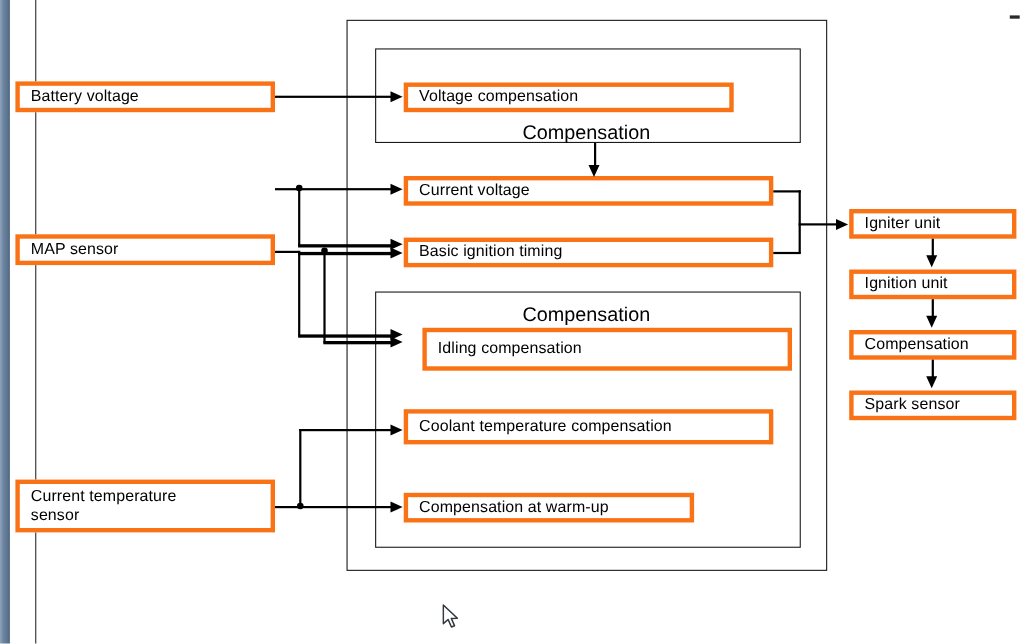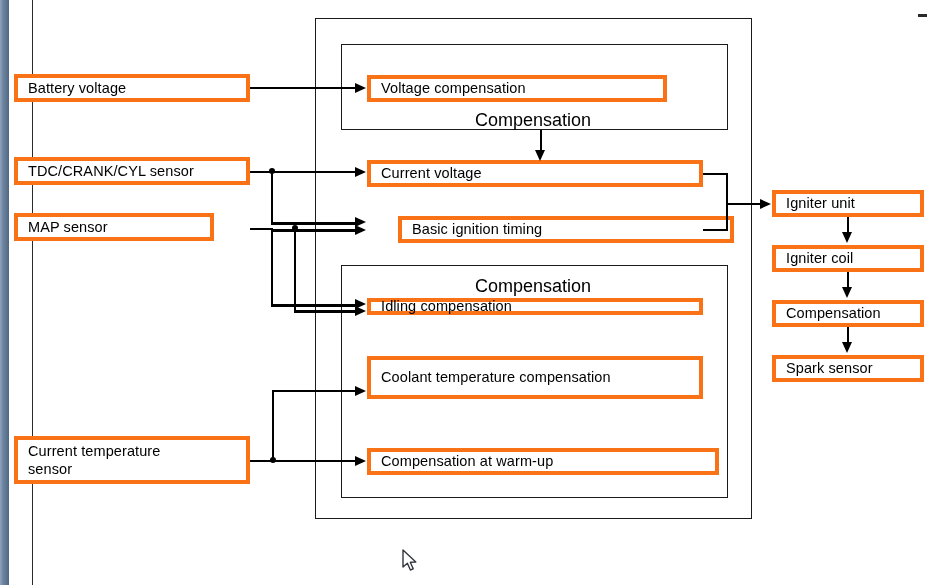--- a/index.html
+++ b/index.html
@@ -55,63 +55,60 @@
   <div class="frame" style="left:341px;top:44px;width:387px;height:86px;"></div>
   <div class="grouplabel" style="left:475px;top:110px;">Compensation</div>
 
   <div class="frame" style="left:341px;top:265px;width:387px;height:233px;"></div>
   <div class="grouplabel" style="left:475px;top:276px;">Compensation</div>
 
   <div class="dbox" style="left:14px;top:74px;width:236px;height:28px;">
     <span class="lbl">Battery voltage</span>
   </div>
 
-  <div class="dbox" style="left:14px;top:157px;width:236px;height:28px;">
-    <span class="lbl">TDC/CRANK/CYL sensor</span>
-  </div>
 
-  <div class="dbox" style="left:14px;top:213px;width:200px;height:28px;">
+  <div class="dbox" style="left:14px;top:213px;width:236px;height:28px;">
     <span class="lbl">MAP sensor</span>
   </div>
 
   <div class="dbox" style="left:14px;top:436px;width:236px;height:48px;">
     <span class="lbl">Current temperature
 sensor</span>
   </div>
 
   <div class="dbox" style="left:367px;top:75px;width:300px;height:27px;">
     <span class="lbl">Voltage compensation</span>
   </div>
 
   <div class="dbox" style="left:367px;top:160px;width:336px;height:27px;">
     <span class="lbl">Current voltage</span>
   </div>
 
-  <div class="dbox" style="left:367px;top:216px;width:336px;height:27px;margin-left:31px;">
+  <div class="dbox" style="left:367px;top:216px;width:336px;height:27px;">
     <span class="lbl">Basic ignition timing</span>
   </div>
 
-  <div class="dbox" style="left:367px;top:298px;width:336px;height:17px;">
+  <div class="dbox" style="left:384px;top:298px;width:336px;height:39px;">
     <span class="lbl">Idling compensation</span>
   </div>
 
-  <div class="dbox" style="left:367px;top:356px;width:336px;height:43px;">
+  <div class="dbox" style="left:367px;top:372px;width:336px;height:32px;">
     <span class="lbl">Coolant temperature compensation</span>
   </div>
 
-  <div class="dbox" style="left:367px;top:448px;width:352px;height:27px;">
+  <div class="dbox" style="left:367px;top:448px;width:264px;height:27px;">
     <span class="lbl">Compensation at warm-up</span>
   </div>
 
   <div class="dbox" style="left:772px;top:190px;width:152px;height:27px;">
     <span class="lbl">Igniter unit</span>
   </div>
 
   <div class="dbox" style="left:772px;top:245px;width:152px;height:27px;">
-    <span class="lbl">Igniter coil</span>
+    <span class="lbl">Ignition unit</span>
   </div>
 
   <div class="dbox" style="left:772px;top:300px;width:152px;height:27px;">
     <span class="lbl">Compensation</span>
   </div>
 
   <div class="dbox" style="left:772px;top:355px;width:152px;height:27px;">
     <span class="lbl">Spark sensor</span>
   </div>
 

